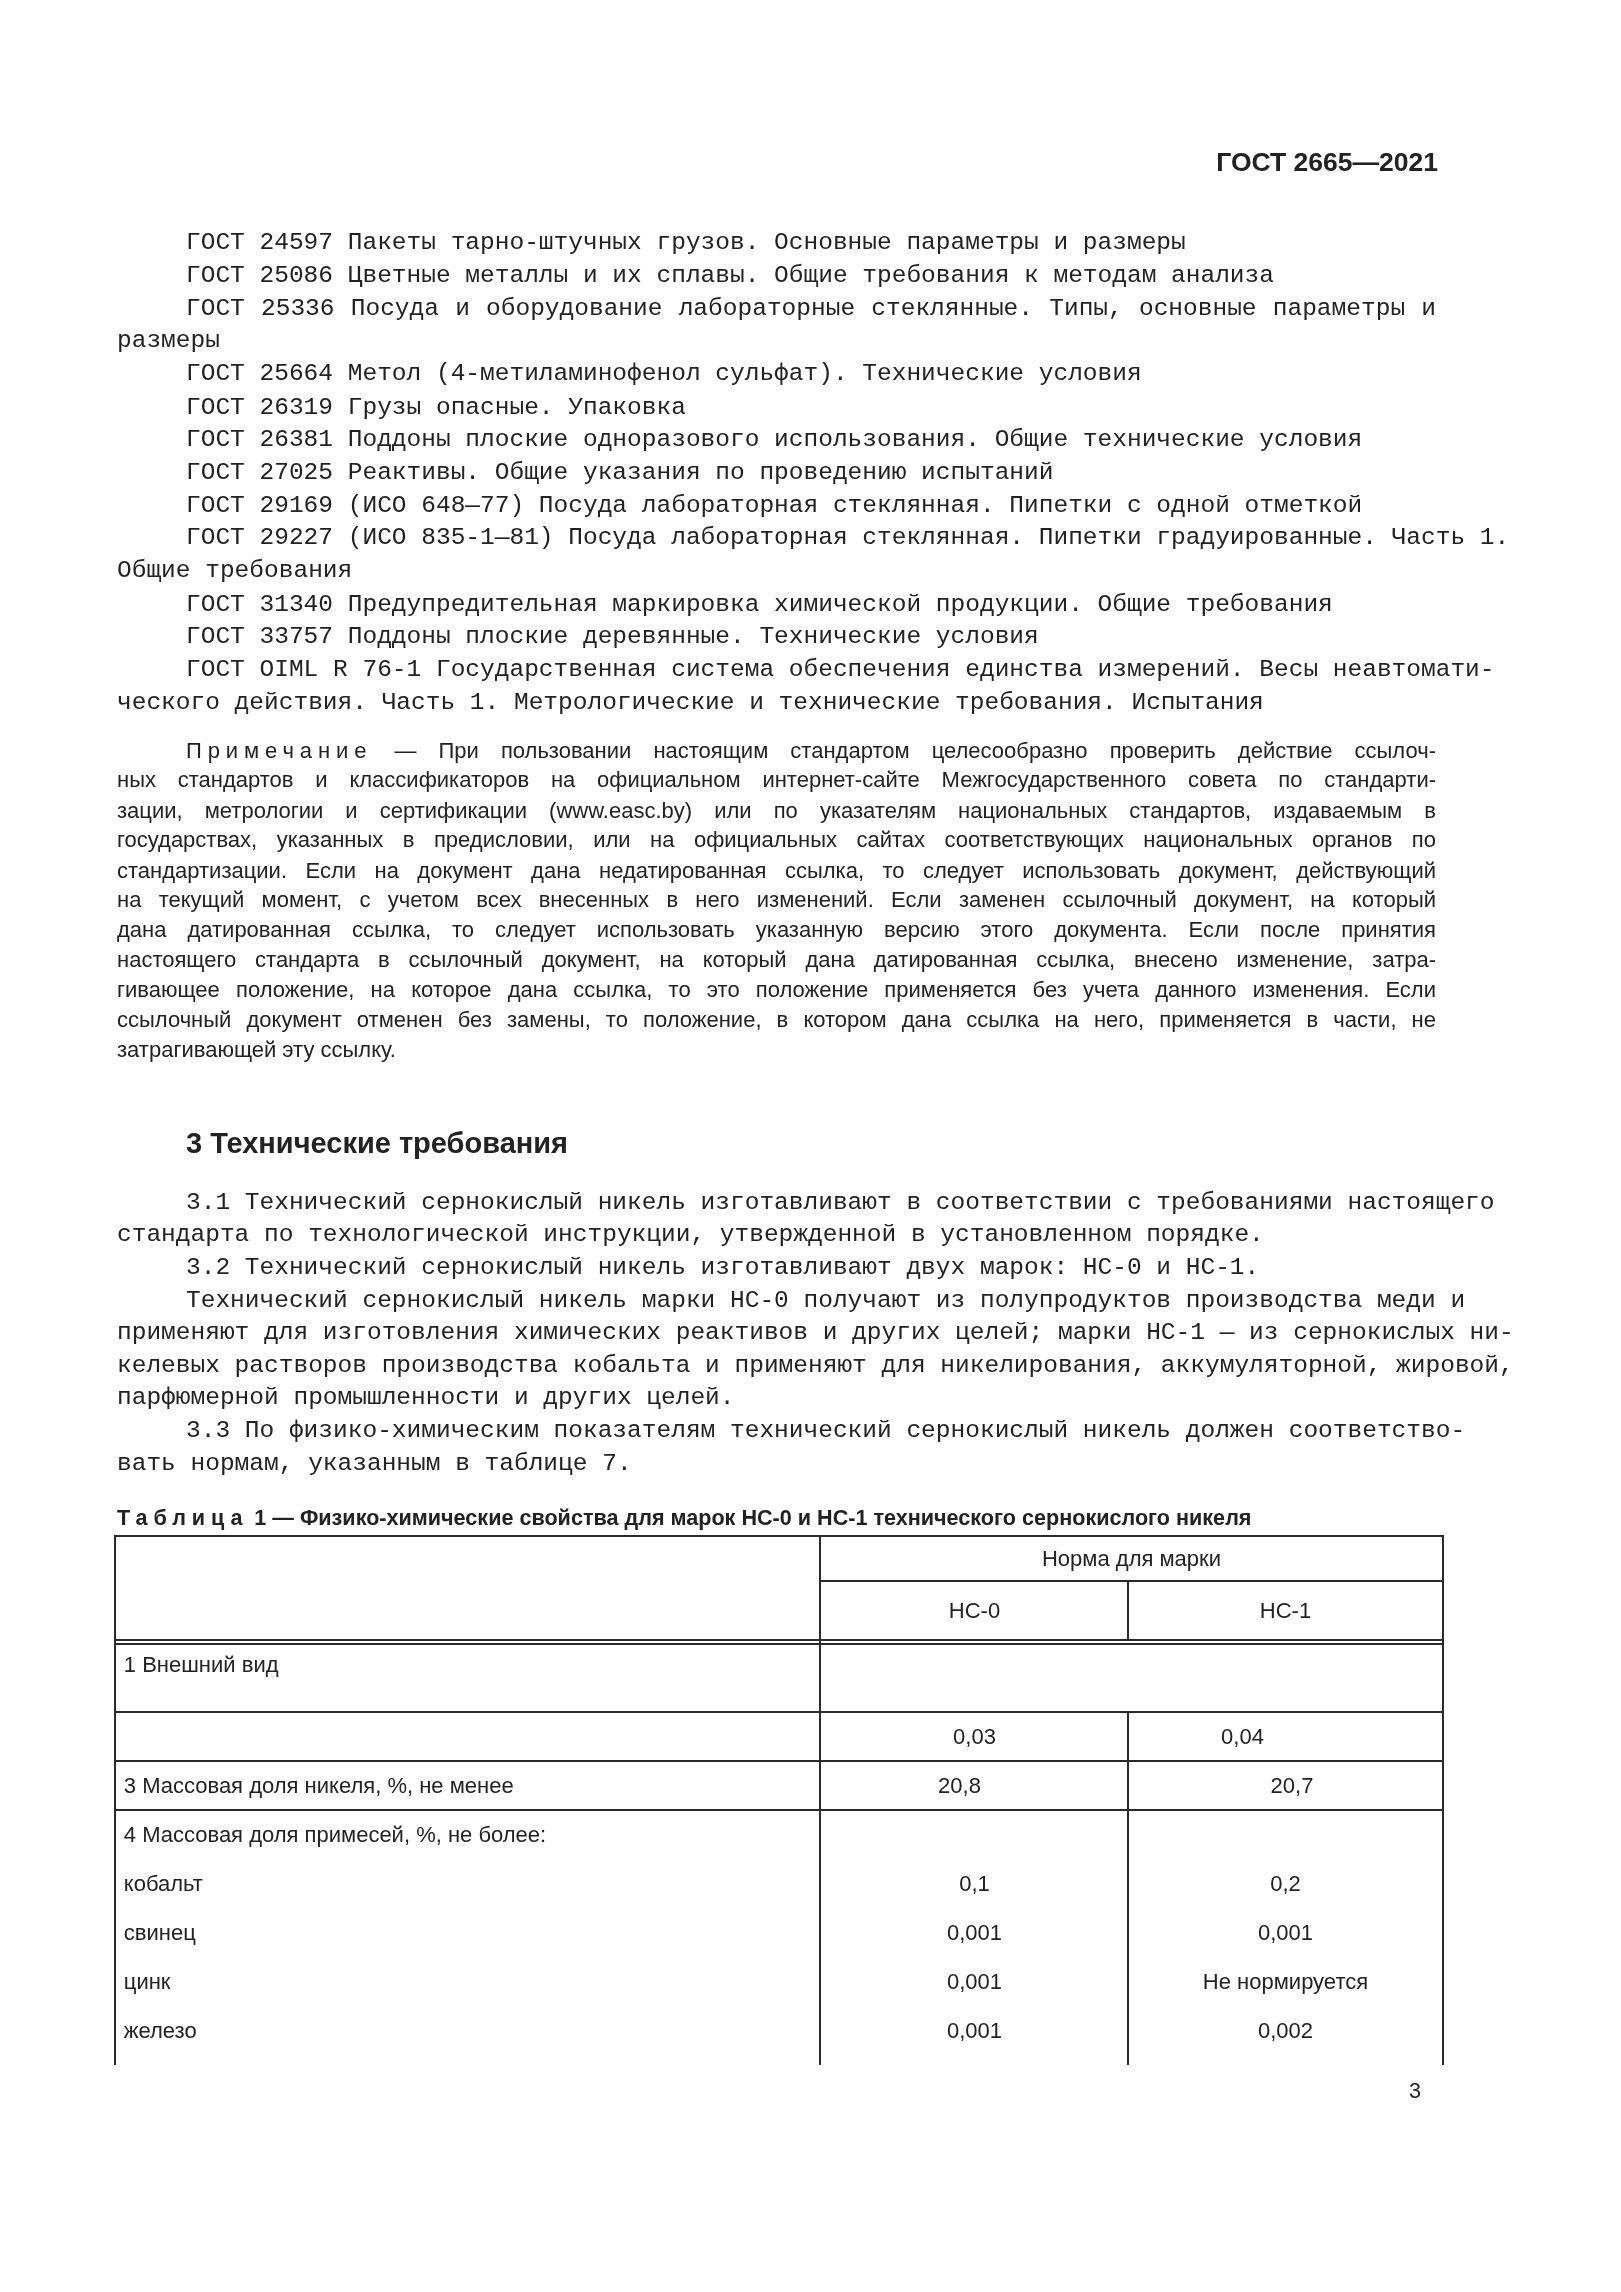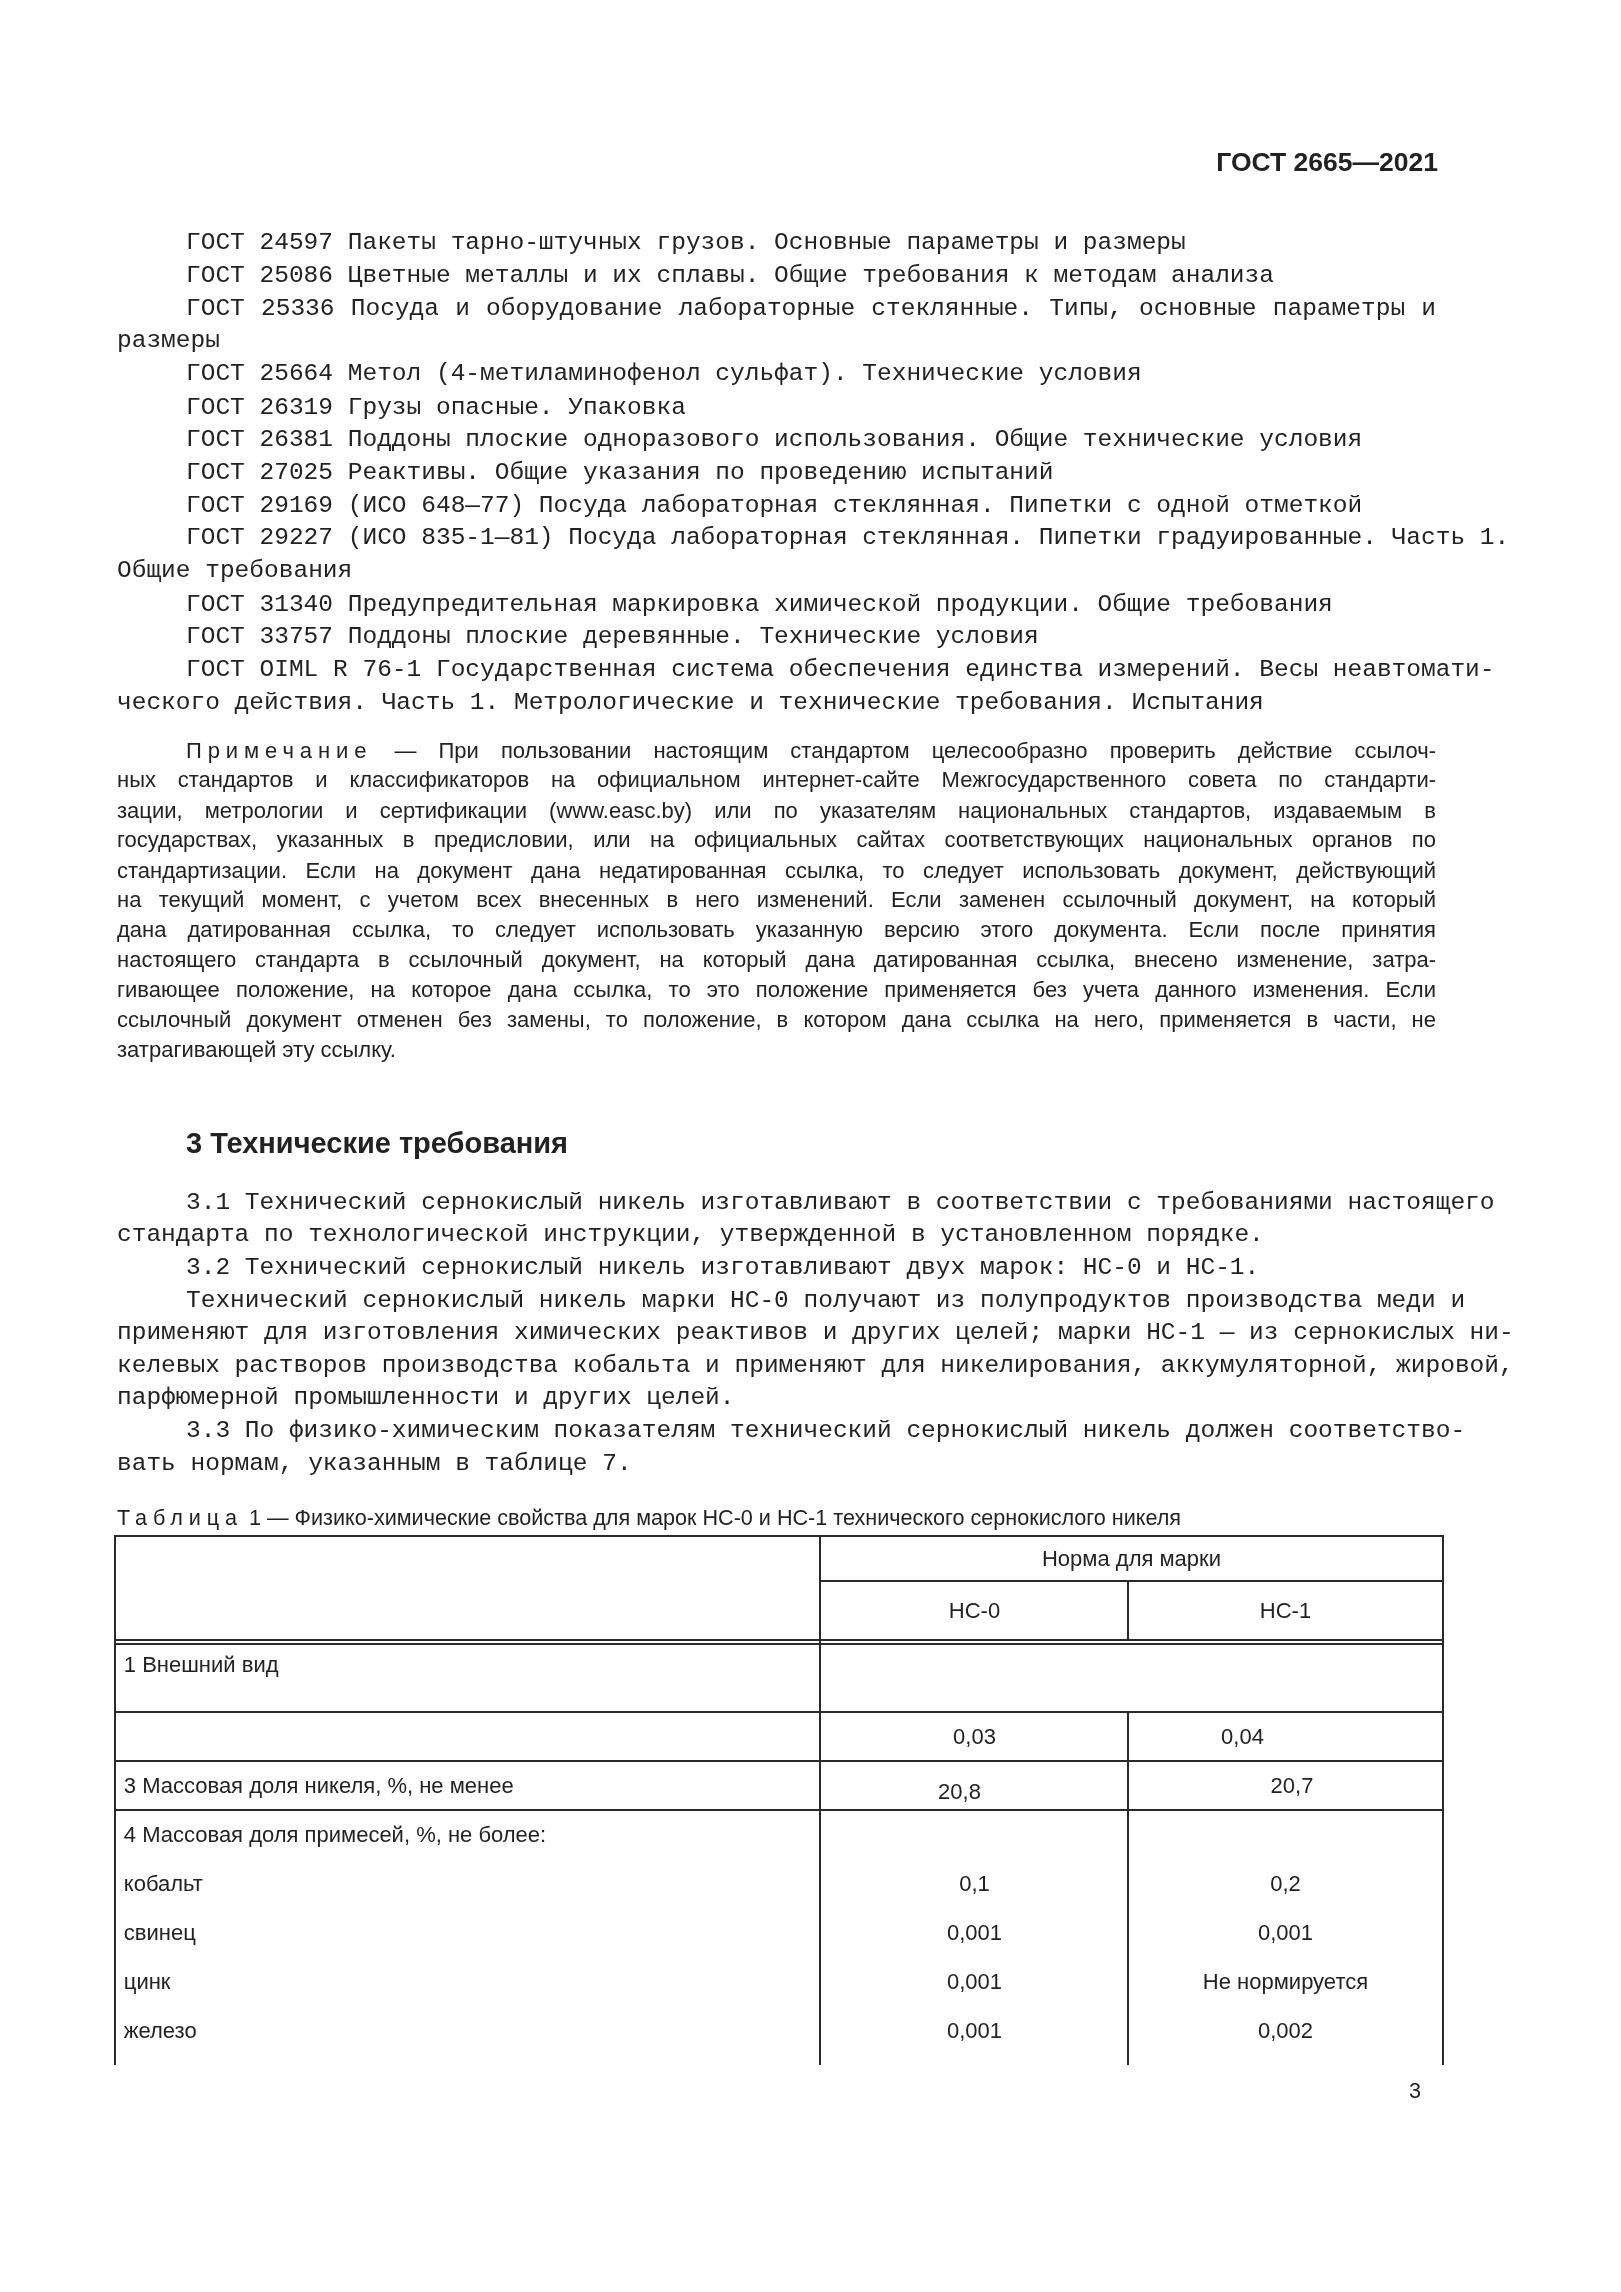--- a/index.html
+++ b/index.html
@@ -9,21 +9,21 @@
         font-size: 24.5px; line-height: 29px; font-family: Liberation Mono, monospace; }
   .ln.ind { left: 186px; width: 1250px; }
   .ln.just { text-align: justify; text-align-last: justify; }
   .nl { position: absolute; left: 117px; width: 1319px; white-space: nowrap;
         font-size: 22px; line-height: 27.4px; }
   .nl.ind { left: 186px; width: 1250px; }
   .nl.just { text-align: justify; text-align-last: justify; }
   .spaced { letter-spacing: 5.9px; }
   .hdr { position: absolute; right: 183px; top: 147px; font-size: 26.5px; font-weight: bold; }
   .h2 { position: absolute; left: 186px; top: 1127px; font-size: 29px; font-weight: bold; }
-  .cap { position: absolute; left: 117px; top: 1504px; font-size: 21.6px; line-height: 27.4px; white-space: nowrap; }
+  .cap { position: absolute; left: 117px; top: 1504px; font-size: 21.6px; line-height: 27.4px; white-space: nowrap; font-weight: bold; }
   .pagenum { position: absolute; left: 1409px; top: 2078px; font-size: 21.6px; }
 
   .tbl { position: absolute; left: 114px; top: 1535px; width: 1330px; height: 530px; }
   .tbl .line { position: absolute; background: #2a2a2a; }
   .cell { position: absolute; font-size: 22px; line-height: 27.4px; white-space: nowrap; }
   .center { text-align: center; }
 </style>
 </head>
 <body>
 
@@ -95,21 +95,21 @@
   <div class="cell center" style="left:707px;width:621px;top:9.8px">Норма для марки</div>
   <div class="cell center" style="left:707px;width:307px;top:62px">НС-0</div>
   <div class="cell center" style="left:1015px;width:313px;top:62px">НС-1</div>
 
   <div class="cell" style="left:9.8px;top:116px">1 Внешний вид</div>
 
   <div class="cell center" style="left:707px;width:307px;top:188px">0,03</div>
   <div class="cell center" style="left:1004px;width:249px;top:188px">0,04</div>
 
   <div class="cell" style="left:9.8px;top:237px">3 Массовая доля никеля, %, не менее</div>
-  <div class="cell center" style="left:707px;width:277px;top:243px">20,8</div>
+  <div class="cell center" style="left:707px;width:277px;top:237px">20,8</div>
   <div class="cell center" style="left:1015px;width:326px;top:237px">20,7</div>
 
   <div class="cell" style="left:9.8px;top:286px">4 Массовая доля примесей, %, не более:</div>
 
   <div class="cell" style="left:9.8px;top:335px">кобальт</div>
   <div class="cell center" style="left:707px;width:307px;top:335px">0,1</div>
   <div class="cell center" style="left:1015px;width:313px;top:335px">0,2</div>
 
   <div class="cell" style="left:9.8px;top:384px">свинец</div>
   <div class="cell center" style="left:707px;width:307px;top:384px">0,001</div>

